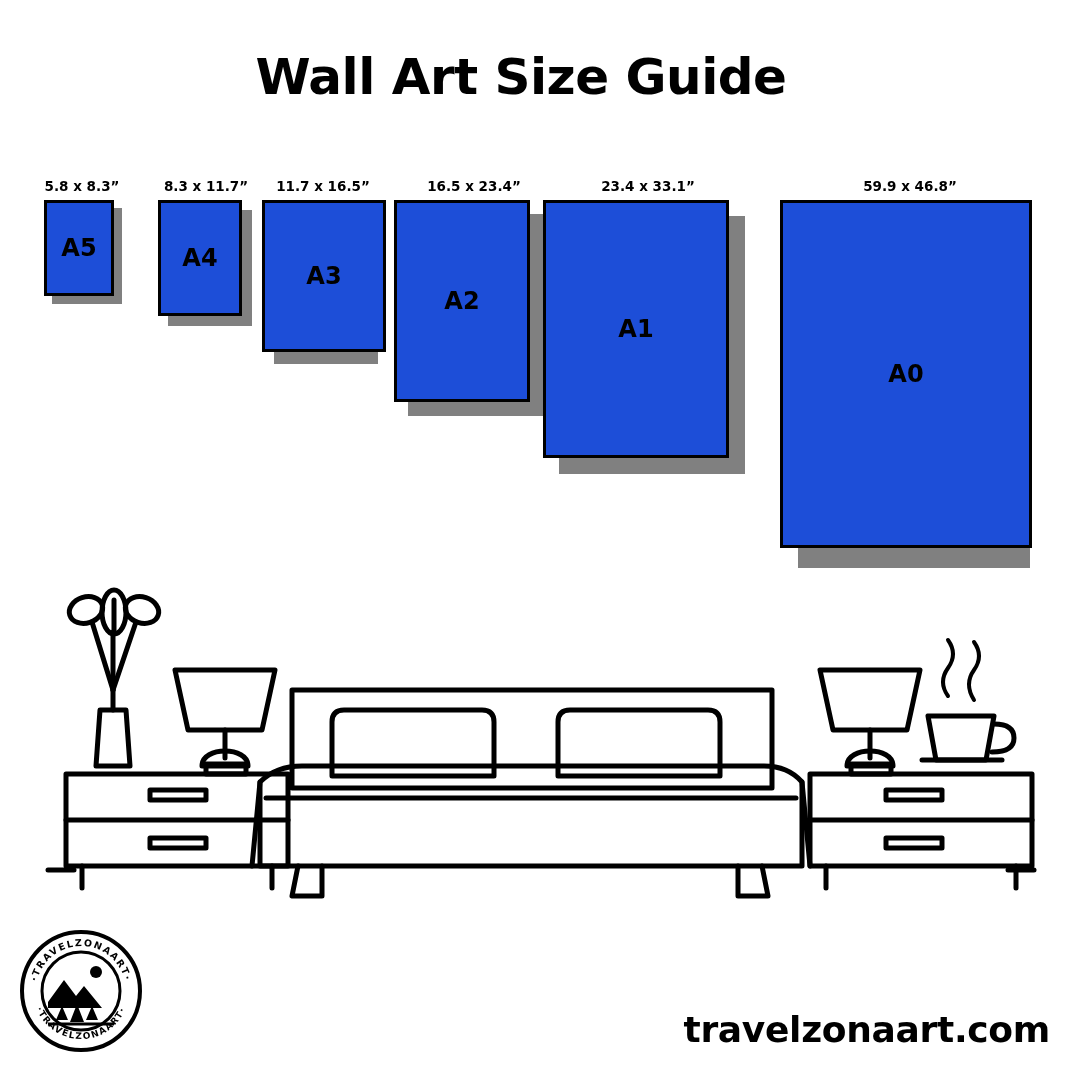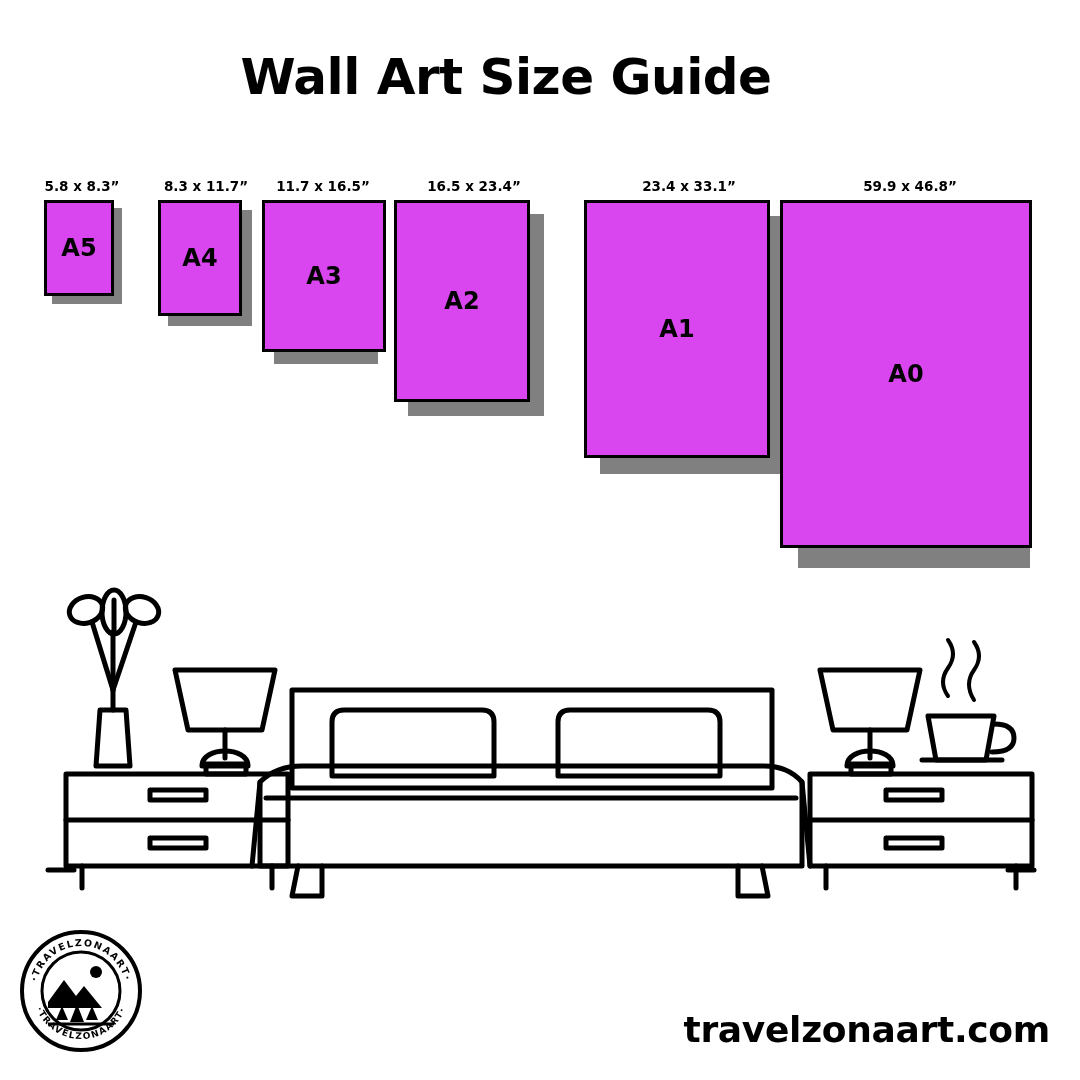--- a/index.html
+++ b/index.html
@@ -13,21 +13,21 @@
     position: relative;
     overflow: hidden;
     font-family: "DejaVu Sans", sans-serif;
     color: #000000;
   }
 
   
   #title {
     position: absolute;
     top: 48px;
-    left: 0;
+    left: 15px;
     width: 1012px;
     text-align: center;
     font-size: 50px;
     font-weight: bold;
     letter-spacing: -0.5px;
   }
 
   
   #frames {
     position: absolute;
@@ -46,21 +46,21 @@
     font-size: 13.5px;
     font-weight: bold;
     white-space: nowrap;
   }
   .frame-shadow {
     position: absolute;
     background: #808080;
   }
   .frame-box {
     position: absolute;
-    background: #d946ef;
+    background: #1d4ed8;
     border: 3px solid #000000;
     box-sizing: border-box;
     display: flex;
     align-items: center;
     justify-content: center;
   }
   .frame-label {
     font-size: 24px;
     font-weight: bold;
   }
@@ -125,21 +125,21 @@
   </div>
 
   <div class="frame-group" style="left:394px; top:178px; width:160px; height:250px;">
     <div class="frame-dim" style="top:0px;">16.5 x 23.4”</div>
     <div class="frame-shadow" style="left:14px; top:36px; width:136px; height:202px;"></div>
     <div class="frame-box" style="left:0px; top:22px; width:136px; height:202px;">
       <span class="frame-label">A2</span>
     </div>
   </div>
 
-  <div class="frame-group" style="left:584px; top:178px; width:210px; height:320px;">
+  <div class="frame-group" style="left:543px; top:178px; width:210px; height:320px;">
     <div class="frame-dim" style="top:0px;">23.4 x 33.1”</div>
     <div class="frame-shadow" style="left:16px; top:38px; width:186px; height:258px;"></div>
     <div class="frame-box" style="left:0px; top:22px; width:186px; height:258px;">
       <span class="frame-label">A1</span>
     </div>
   </div>
 
   <div class="frame-group" style="left:780px; top:178px; width:260px; height:420px;">
     <div class="frame-dim" style="top:0px;">59.9 x 46.8”</div>
     <div class="frame-shadow" style="left:18px; top:42px; width:232px; height:348px;"></div>

